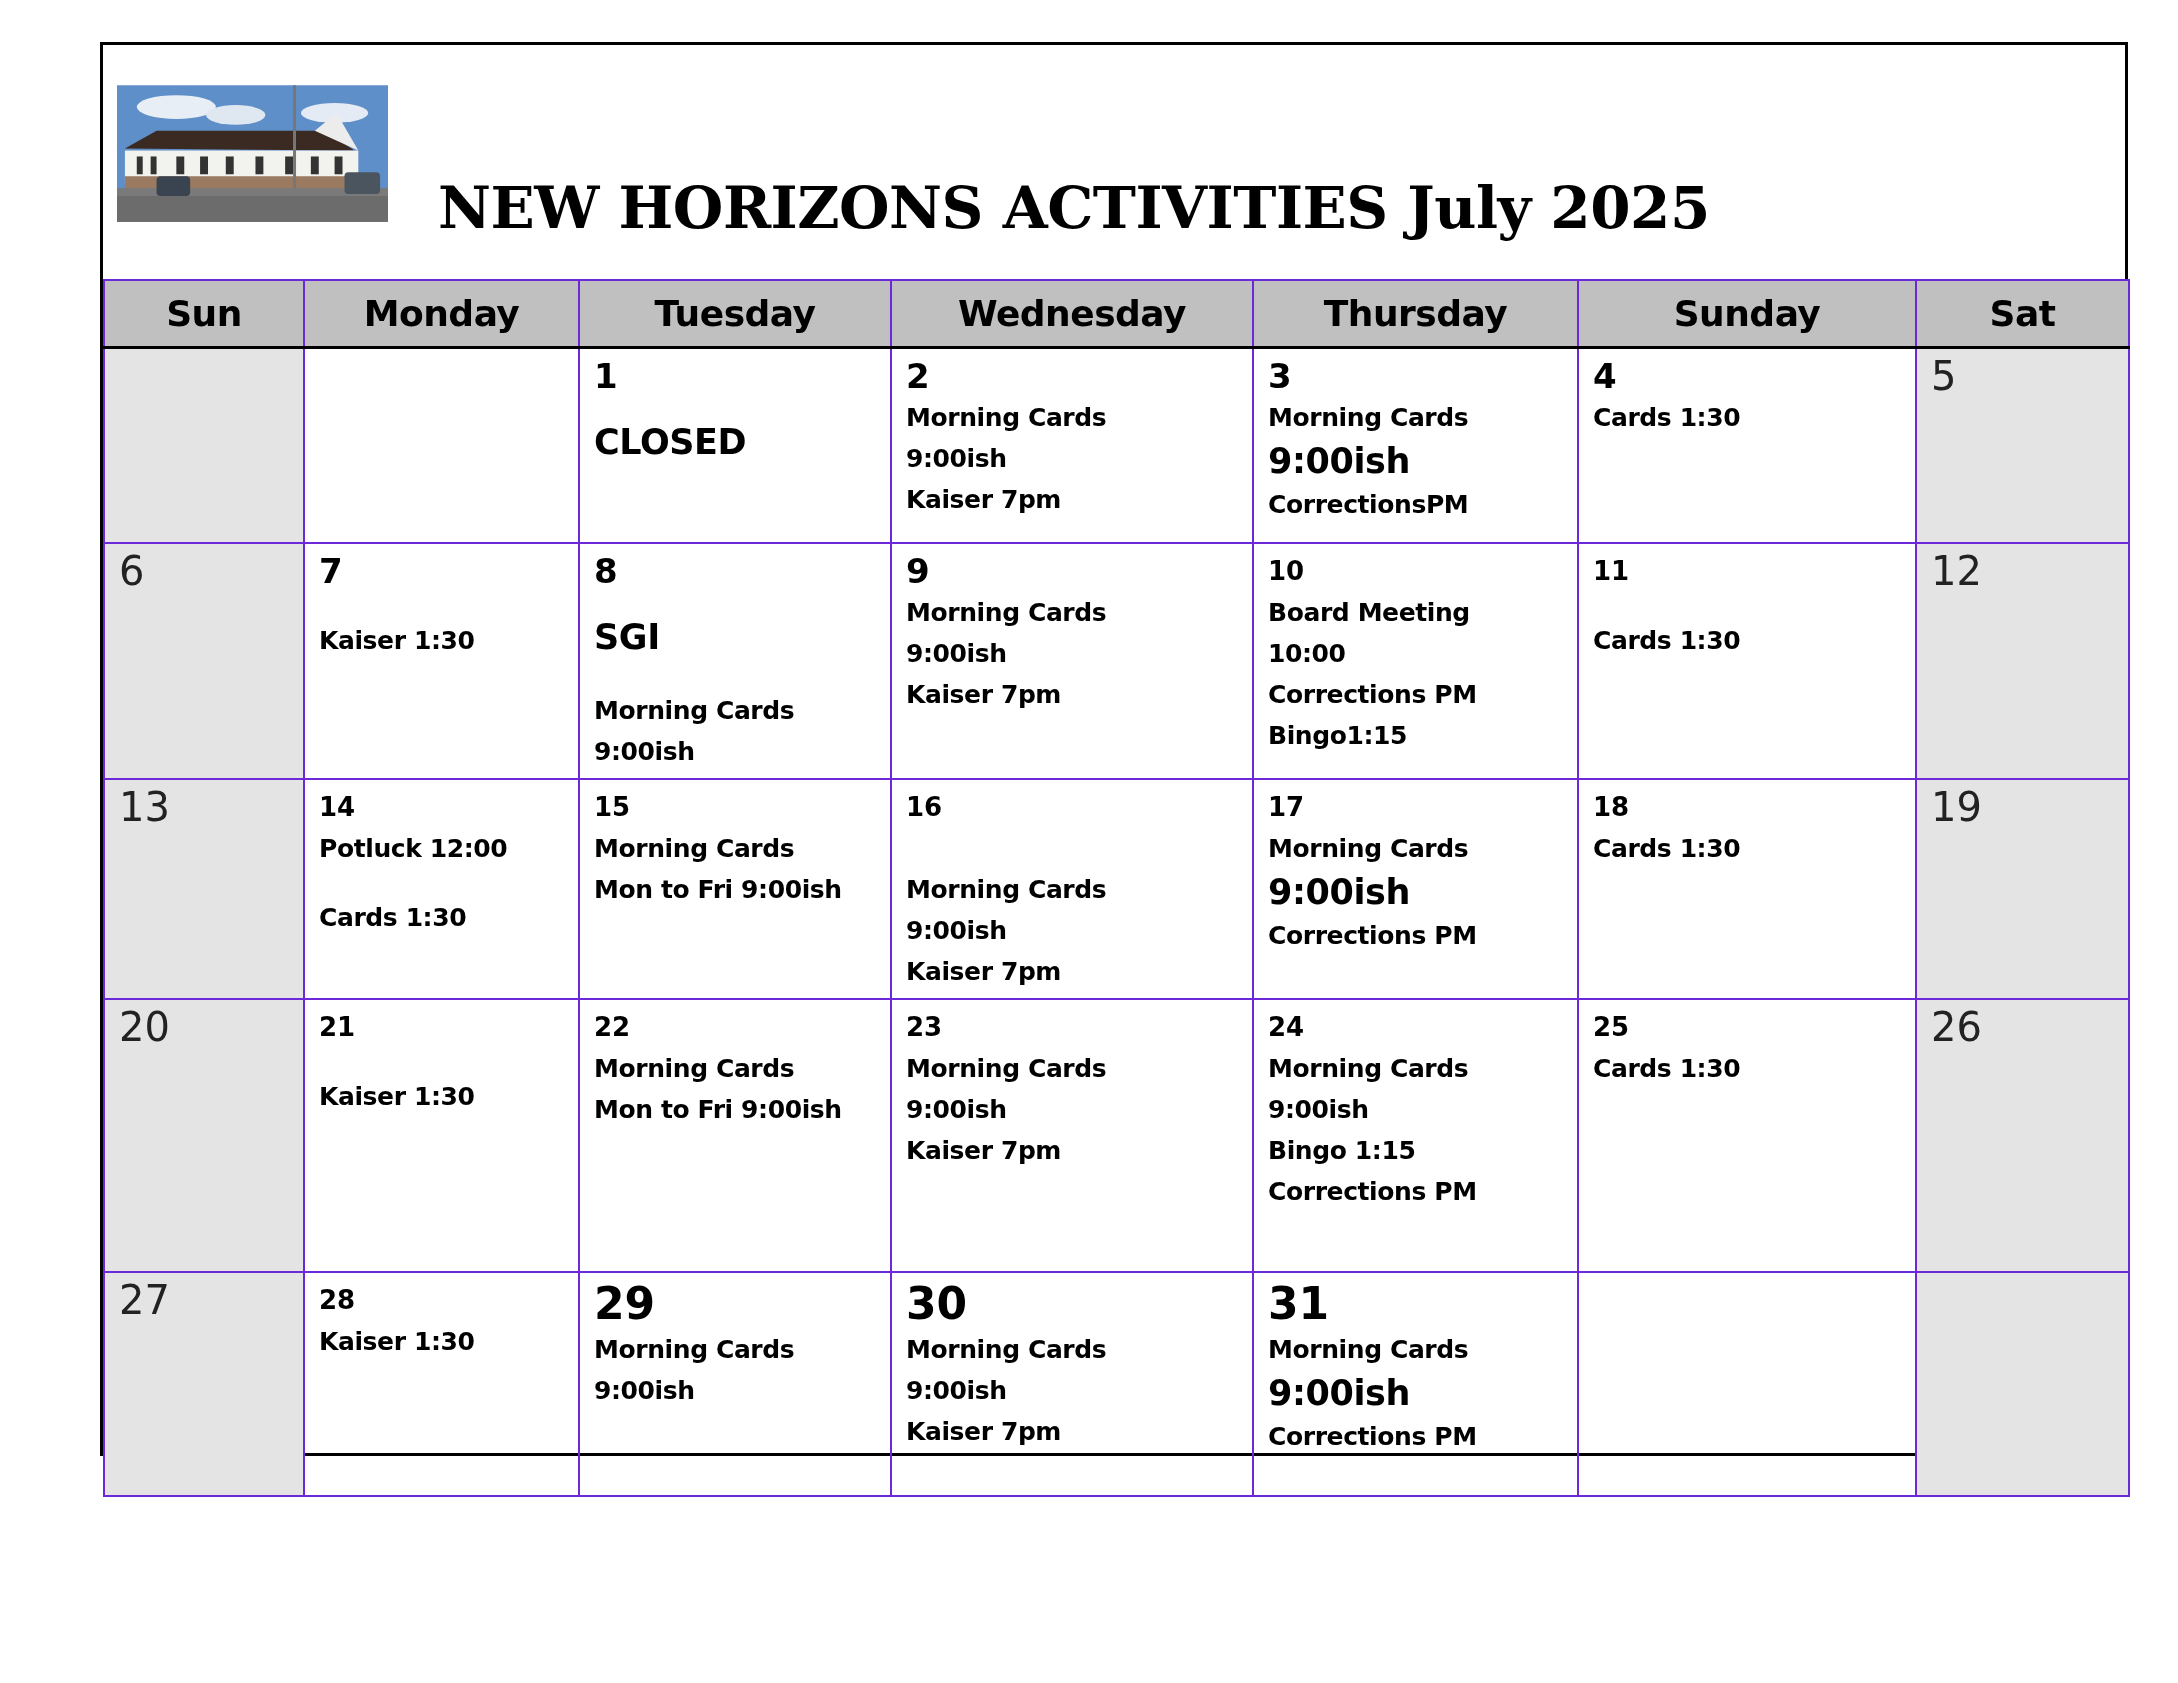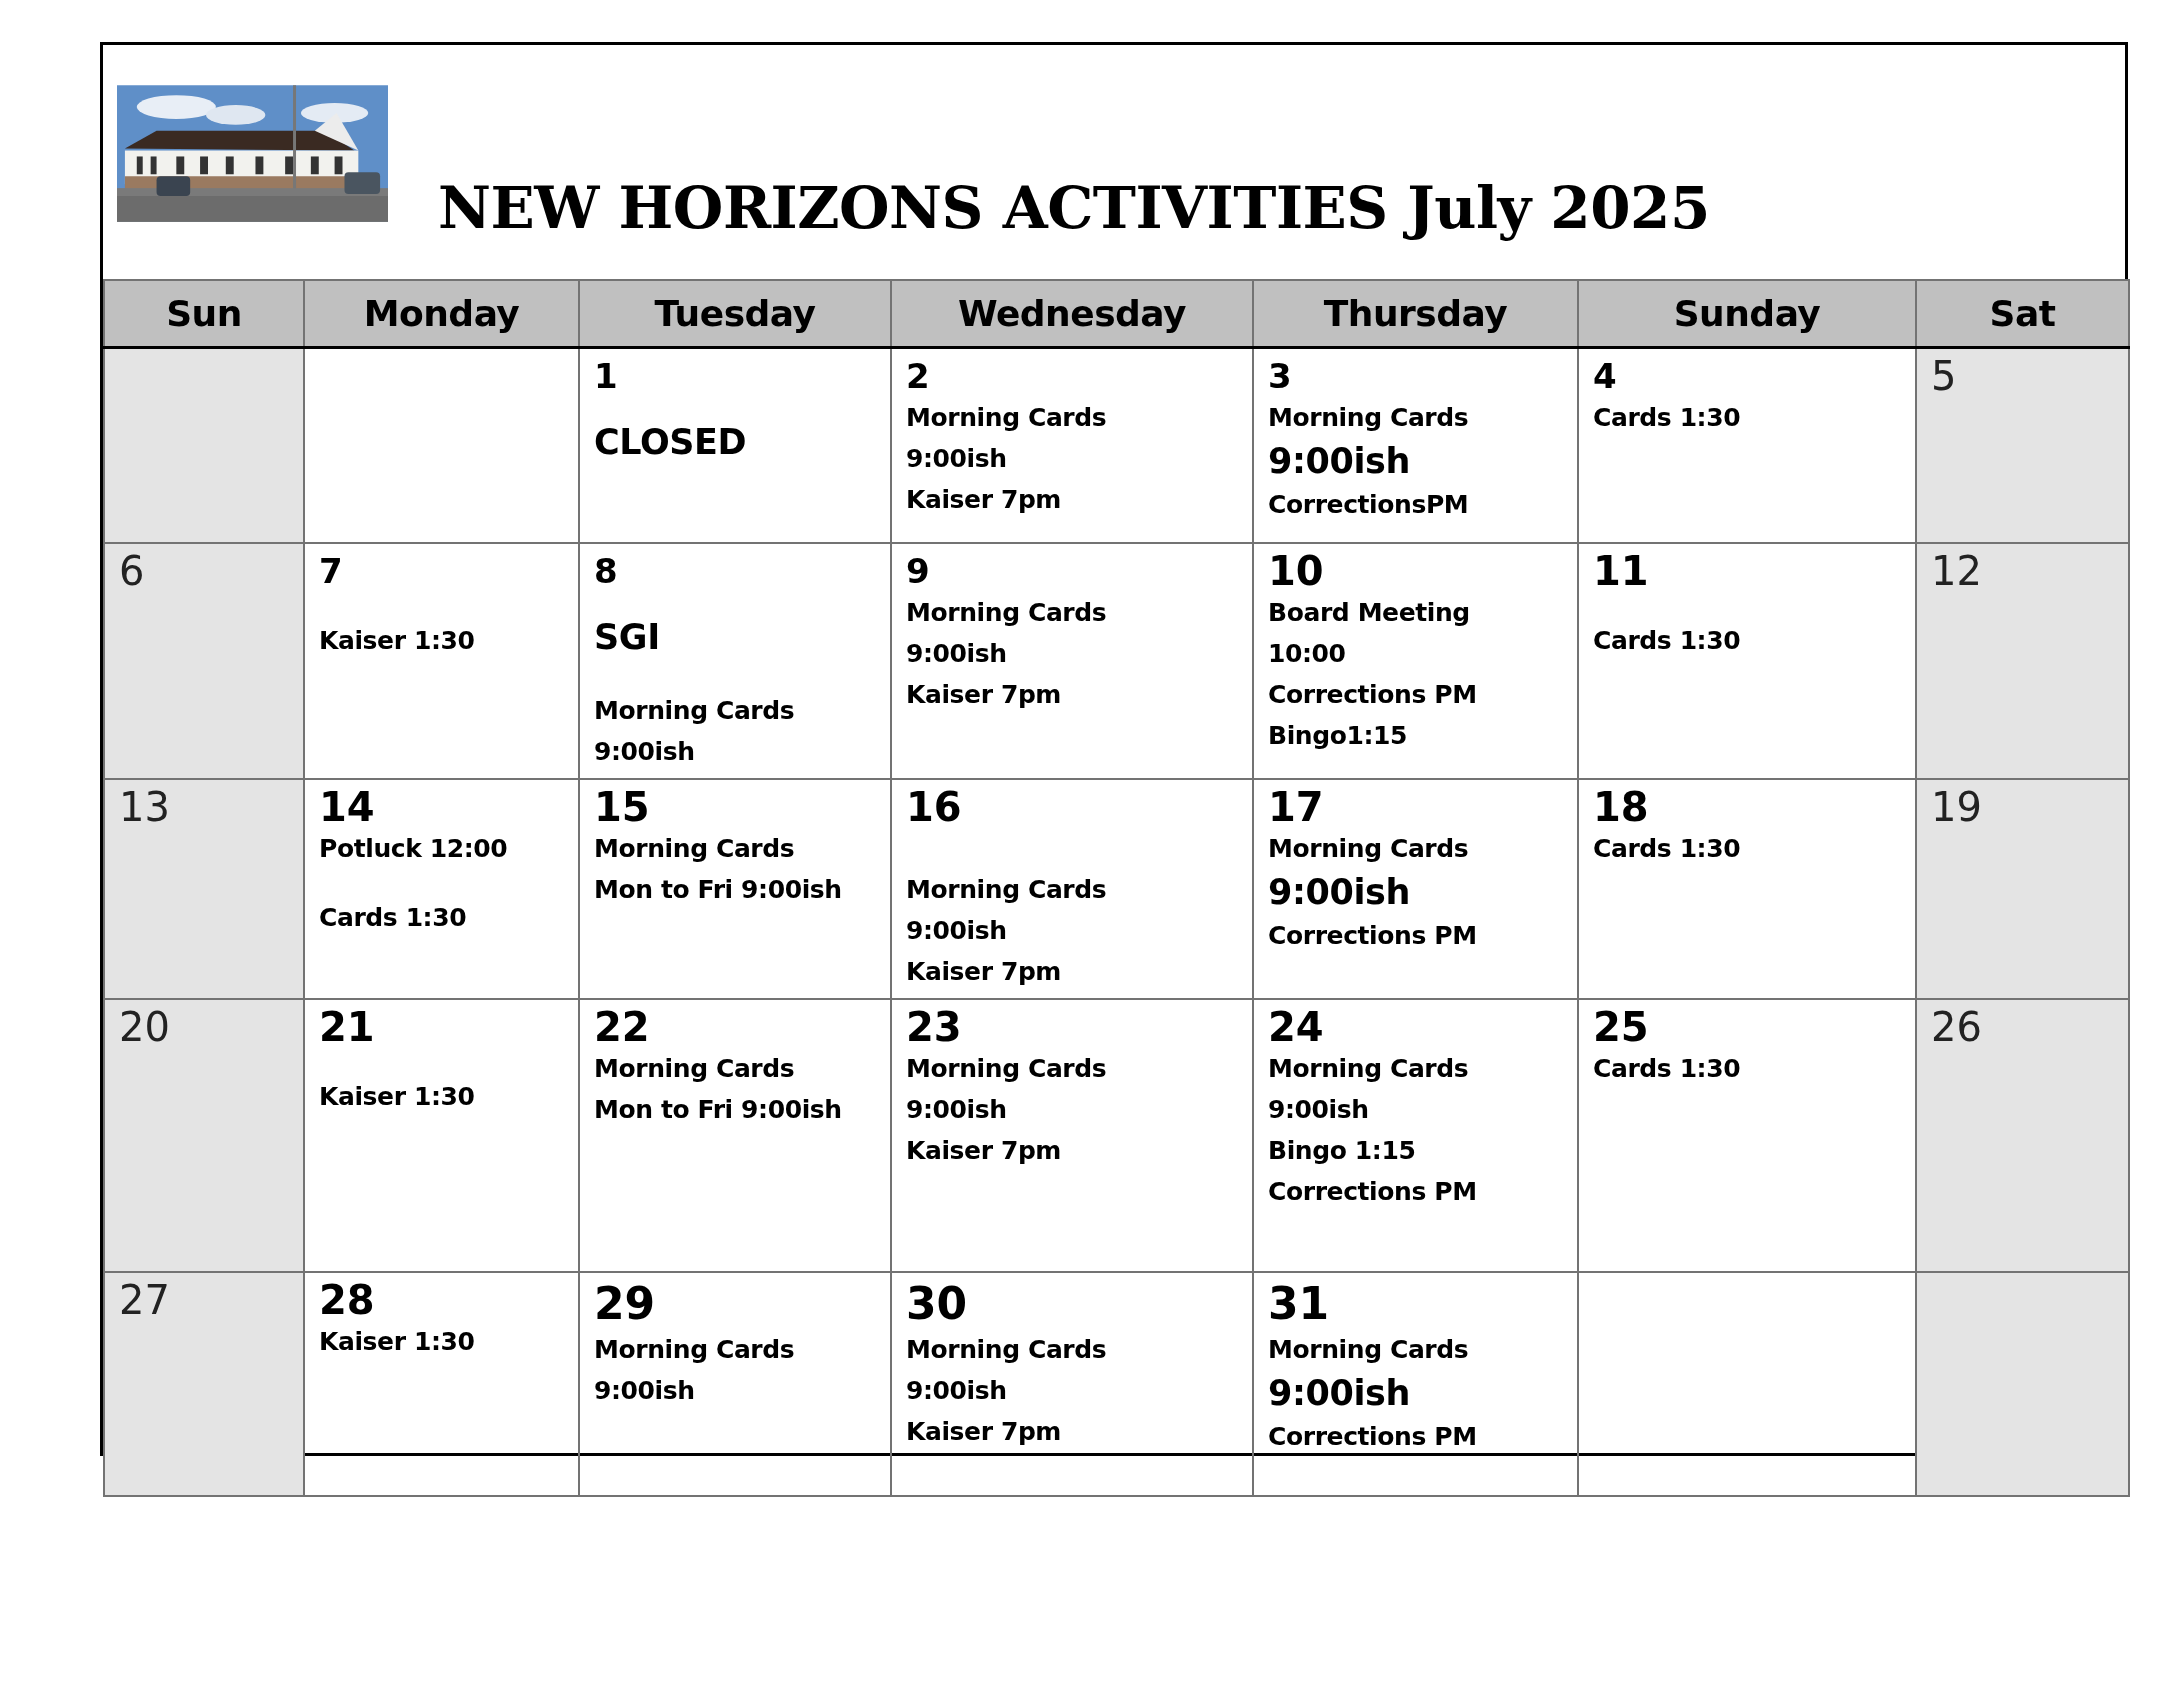--- a/index.html
+++ b/index.html
@@ -8,27 +8,27 @@
   .banner { position: absolute; left: 0; top: 0; width: 100%; height: 237px; }
   .photo { position: absolute; left: 14px; top: 40px; width: 271px; height: 137px; overflow: hidden; }
   .photo svg { display: block; }
   .title { position: absolute; left: 335px; top: 129px; font-family: "DejaVu Serif", serif; font-weight: bold; font-size: 58px; letter-spacing: -0.5px; white-space: nowrap; }
   .logo { position: absolute; left: 1438px; top: 67px; width: 307px; height: 117px; }
   .logo-sask { position: absolute; left: 65px; top: 2px; font-family: "DejaVu Sans", sans-serif; font-style: italic; font-weight: bold; font-size: 19px; letter-spacing: -1px; }
   .logo-lott { position: absolute; left: 4px; top: 20px; font-family: "DejaVu Sans", sans-serif; font-style: italic; font-weight: bold; font-size: 48px; letter-spacing: -3px; transform: scaleX(0.78); transform-origin: left top; line-height: 1; }
   .logo-bar { position: absolute; left: 0; top: 75px; width: 293px; height: 26px; background: #0d9a4a; transform: skewX(-8deg); }
   .logo-hex { position: absolute; left: 216px; top: 34px; width: 55px; height: 71px; }
   table.cal { position: absolute; left: 0; top: 234px; width: 2025px; border-collapse: collapse; table-layout: fixed; }
-  table.cal th, table.cal td { border: 2px solid #737373; padding: 0; vertical-align: top; }
+  table.cal th, table.cal td { border: 2px solid #6d28d9; padding: 0; vertical-align: top; }
   table.cal th { background: #c0c0c0; height: 65px; font-family: "DejaVu Sans", sans-serif; font-weight: bold; font-size: 36px; text-align: center; vertical-align: middle; letter-spacing: -0.5px; }
   table.cal tr.first-row td { border-top: 3px solid #000; }
   table.cal td.weekend { background: #e4e4e4; }
   table.cal td .cell { padding: 6px 14px; }
   .daynum { font-weight: bold; font-size: 34px; line-height: 42px; }
-  .daynum.big { font-size: 40px; }
+  .daynum.big { font-size: 26px; }
   .daynum.weekend-num { font-weight: normal; font-family: "DejaVu Sans", sans-serif; font-size: 40px; color: #222; }
   .evt { font-weight: bold; font-size: 25px; line-height: 41px; white-space: nowrap; letter-spacing: -0.4px; }
   .evt.big { font-size: 35px; line-height: 46px; }
   .evt.closed { font-size: 35px; line-height: 50px; margin-top: 20px; }
   .gap { height: 41px; }
   .gap-s { height: 28px; }
 </style>
 </head>
 <body>
 

